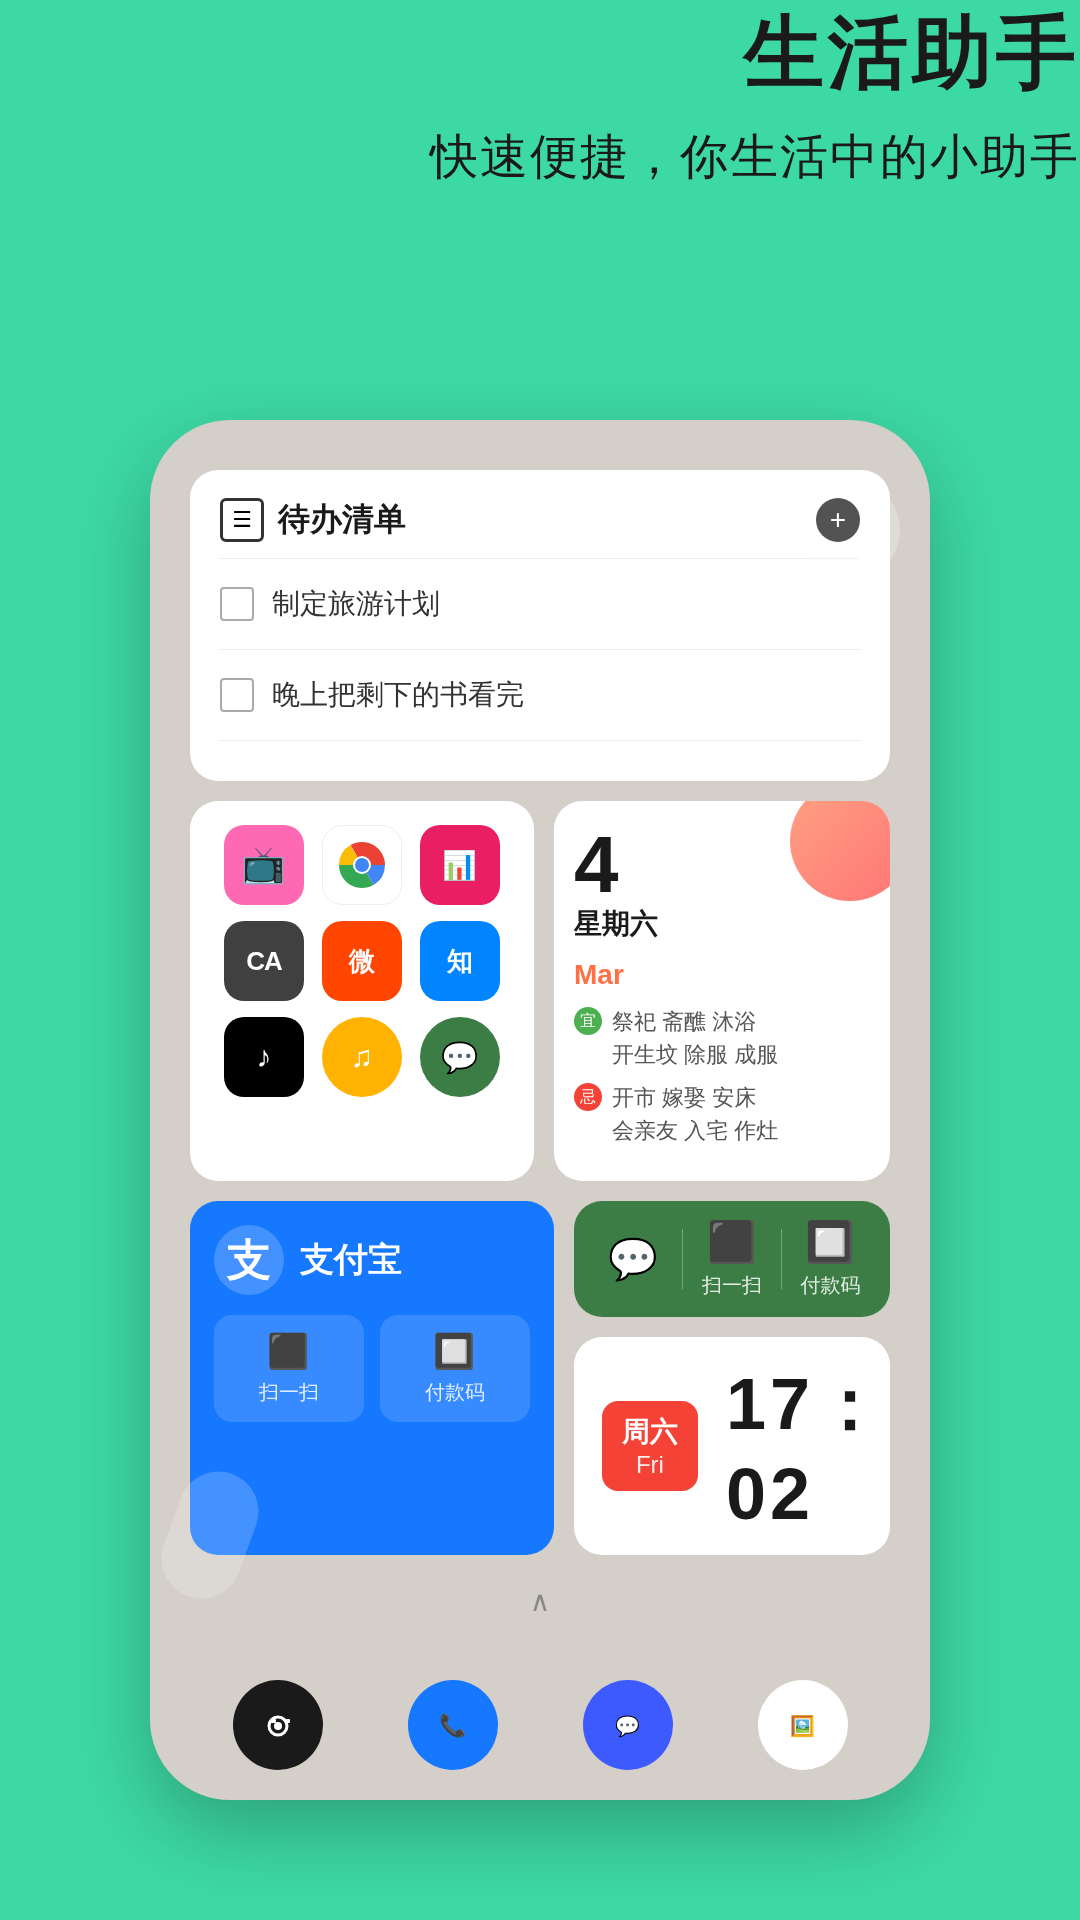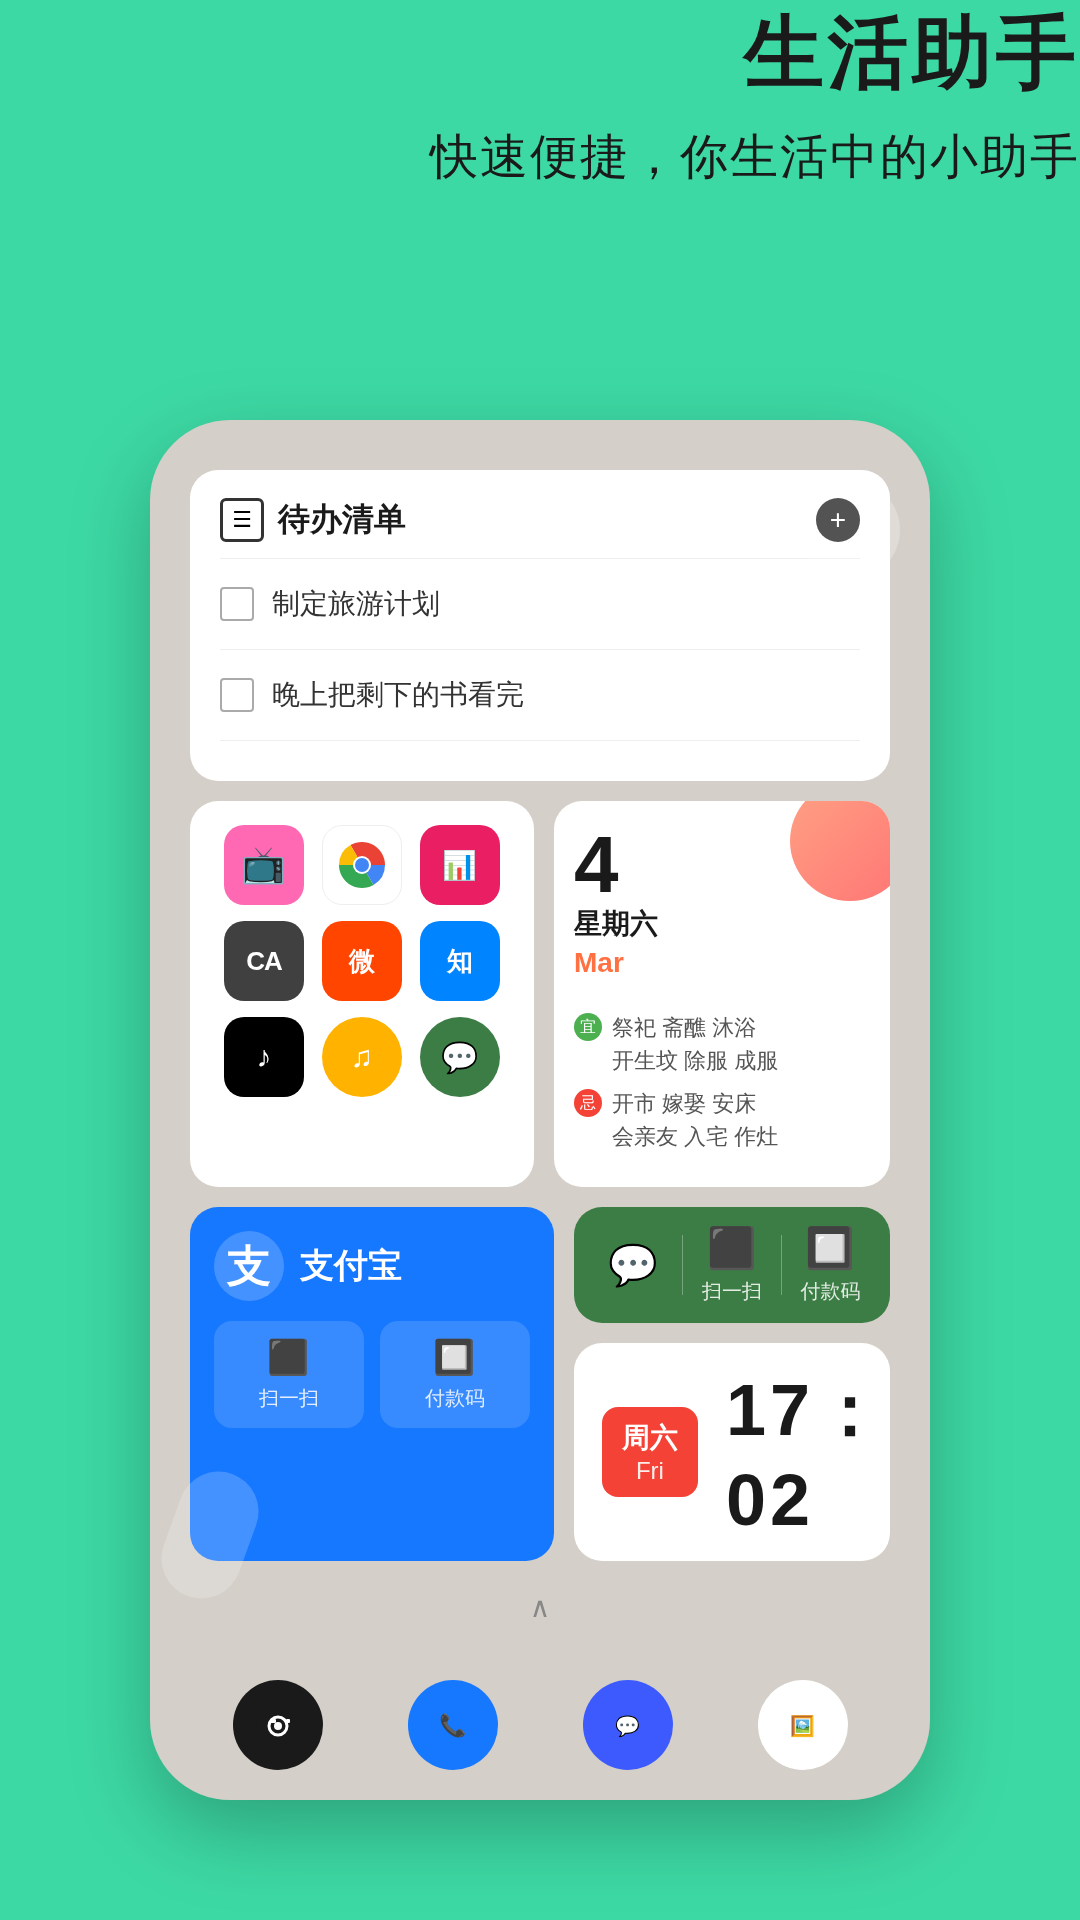--- a/index.html
+++ b/index.html
@@ -212,27 +212,27 @@
     .cal-date-num {
       font-size: 80px;
       font-weight: 900;
       color: #1a1a1a;
       line-height: 1;
     }
     .cal-weekday {
       font-size: 28px;
       color: #1a1a1a;
       font-weight: 600;
-      margin-bottom: 4px;
+      margin-bottom: 16px;
     }
     .cal-month {
       font-size: 28px;
       color: #FF7043;
       font-weight: 700;
-      margin-bottom: 32px;
+      margin-bottom: 14px;
     }
     .cal-section {
       display: flex;
       align-items: flex-start;
       gap: 10px;
       margin-bottom: 10px;
     }
     .cal-badge {
       width: 28px;
       height: 28px;

